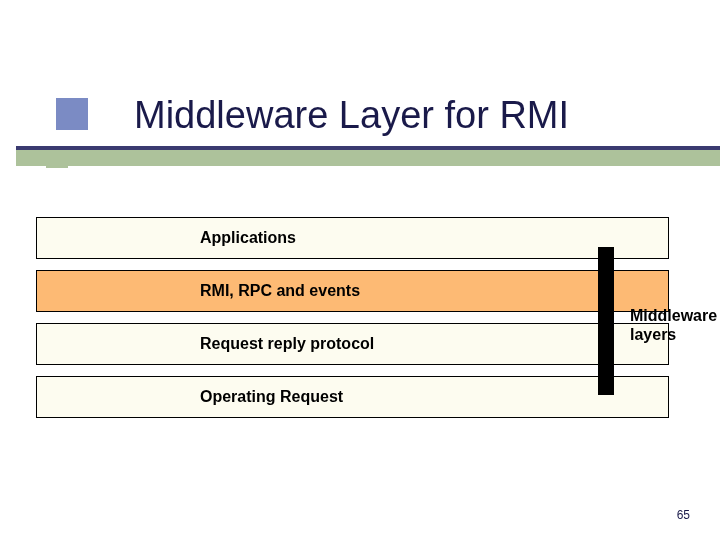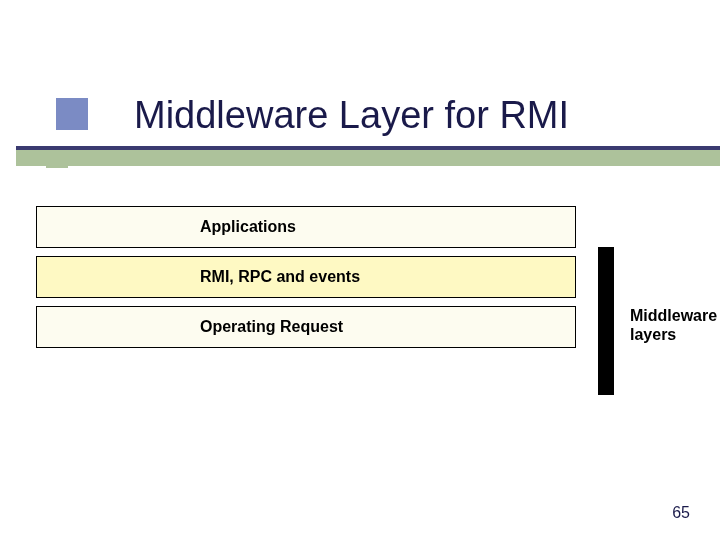--- a/index.html
+++ b/index.html
@@ -56,32 +56,33 @@
     height: 2px;
     background: #adc29b;
   }
   .diagram {
     position: absolute;
     left: 20px;
     top: 190px;
     width: 680px;
   }
   .row {
-    width: 540px;
+    width: 633px;
     height: 42px;
     margin-bottom: 8px;
     display: flex;
     align-items: center;
     font-weight: bold;
     font-size: 16px;
     padding-left: 155px;
     border: 1px solid #000;
+    margin-top: 11px;
   }
   .row.light { background: #fdfcf0; }
-  .row.dark  { background: #fef9c3; }
+  .row.dark  { background: #fdba74; }
   .row.ext   { padding-left: 110px; }
   .bracket {
     position: absolute;
     left: 570px;
     top: 49px;
     width: 4px;
     height: 148px;
     background: #000;
   }
   .label-middleware {
@@ -90,21 +91,21 @@
     top: 100px;
     font-weight: bold;
     font-size: 16px;
     text-align: left;
     line-height: 1.2;
   }
   .page-number {
     position: absolute;
     right: 30px;
     bottom: 18px;
-    font-size: 16px;
+    font-size: 12px;
     color: #1a1a4a;
   }
 </style>
 </head>
 <body>
 
 <div class="header">
   <div class="sq-blue"></div>
   <div class="sq-green"></div>
   <div class="underline1"></div>
@@ -113,20 +114,23 @@
 </div>
 
 <div class="diagram">
   <div class="row light">
     <span>Applications</span>
   </div>
   <div class="row dark">
     <span>RMI, RPC and events</span>
   </div>
   <div class="row light">
+    <span>Request reply protocol</span>
+  </div>
+  <div class="row light">
     <span>Operating Request</span>
   </div>
 
   <div class="bracket"></div>
   <div class="label-middleware">
     <span>Middleware</span><br>
     <span>layers</span>
   </div>
 </div>
 

